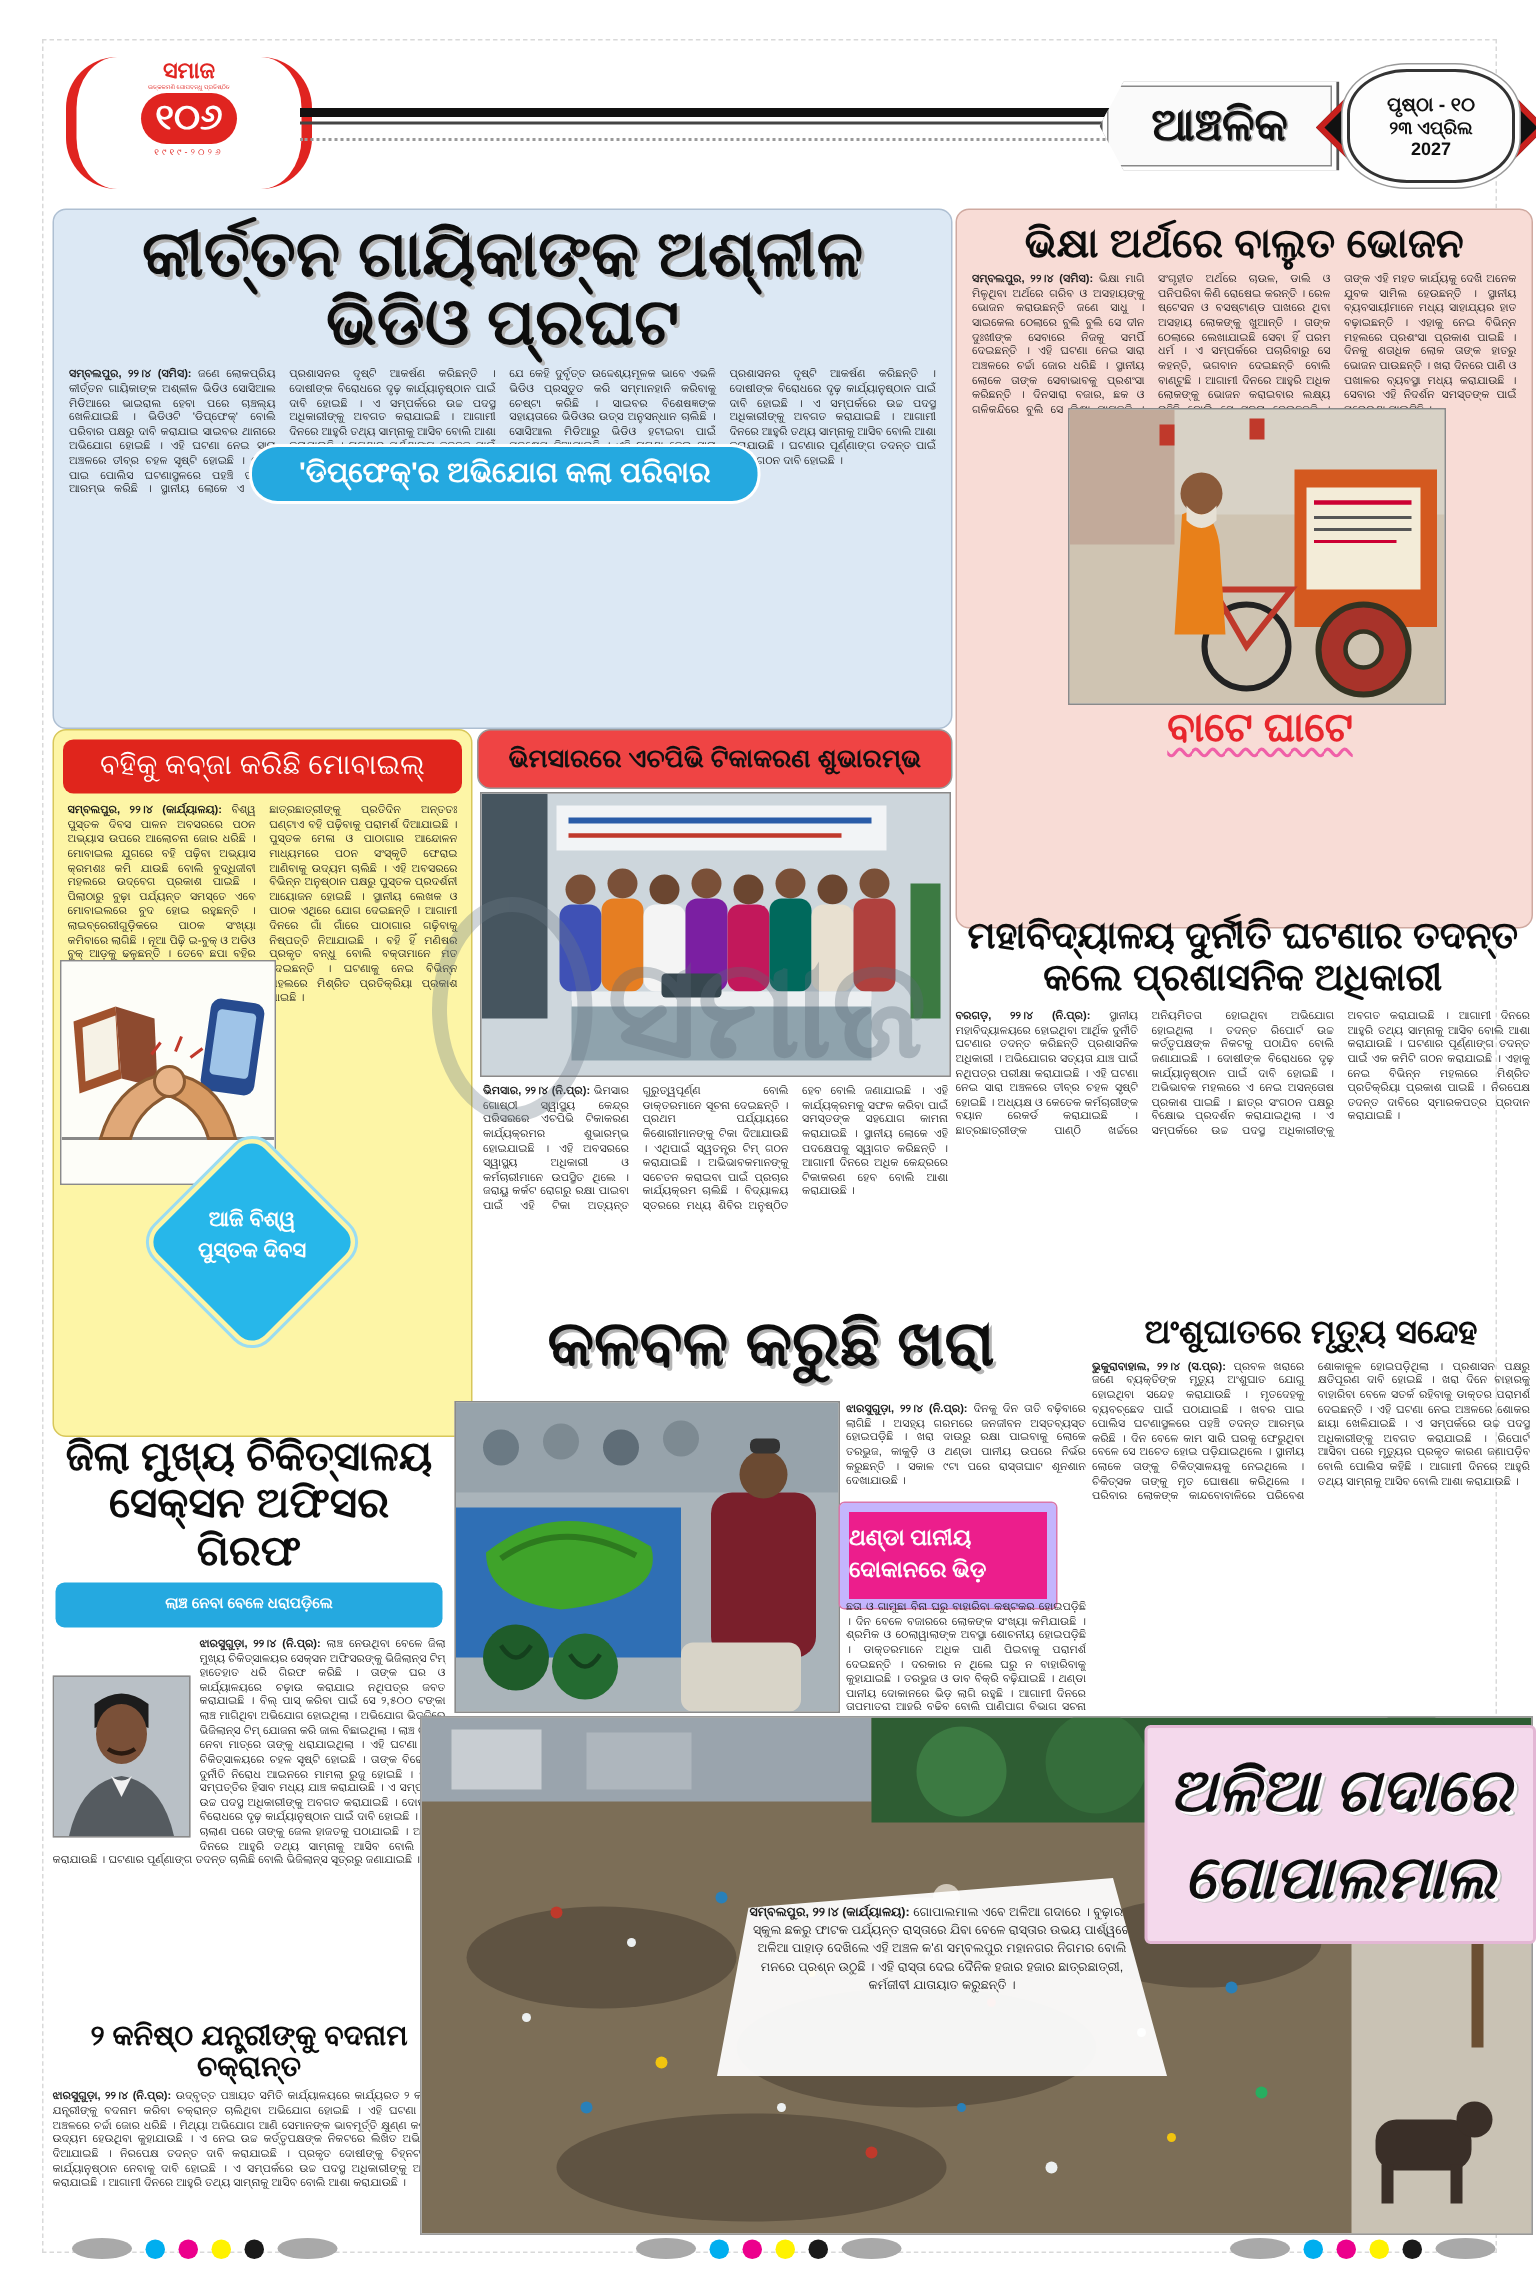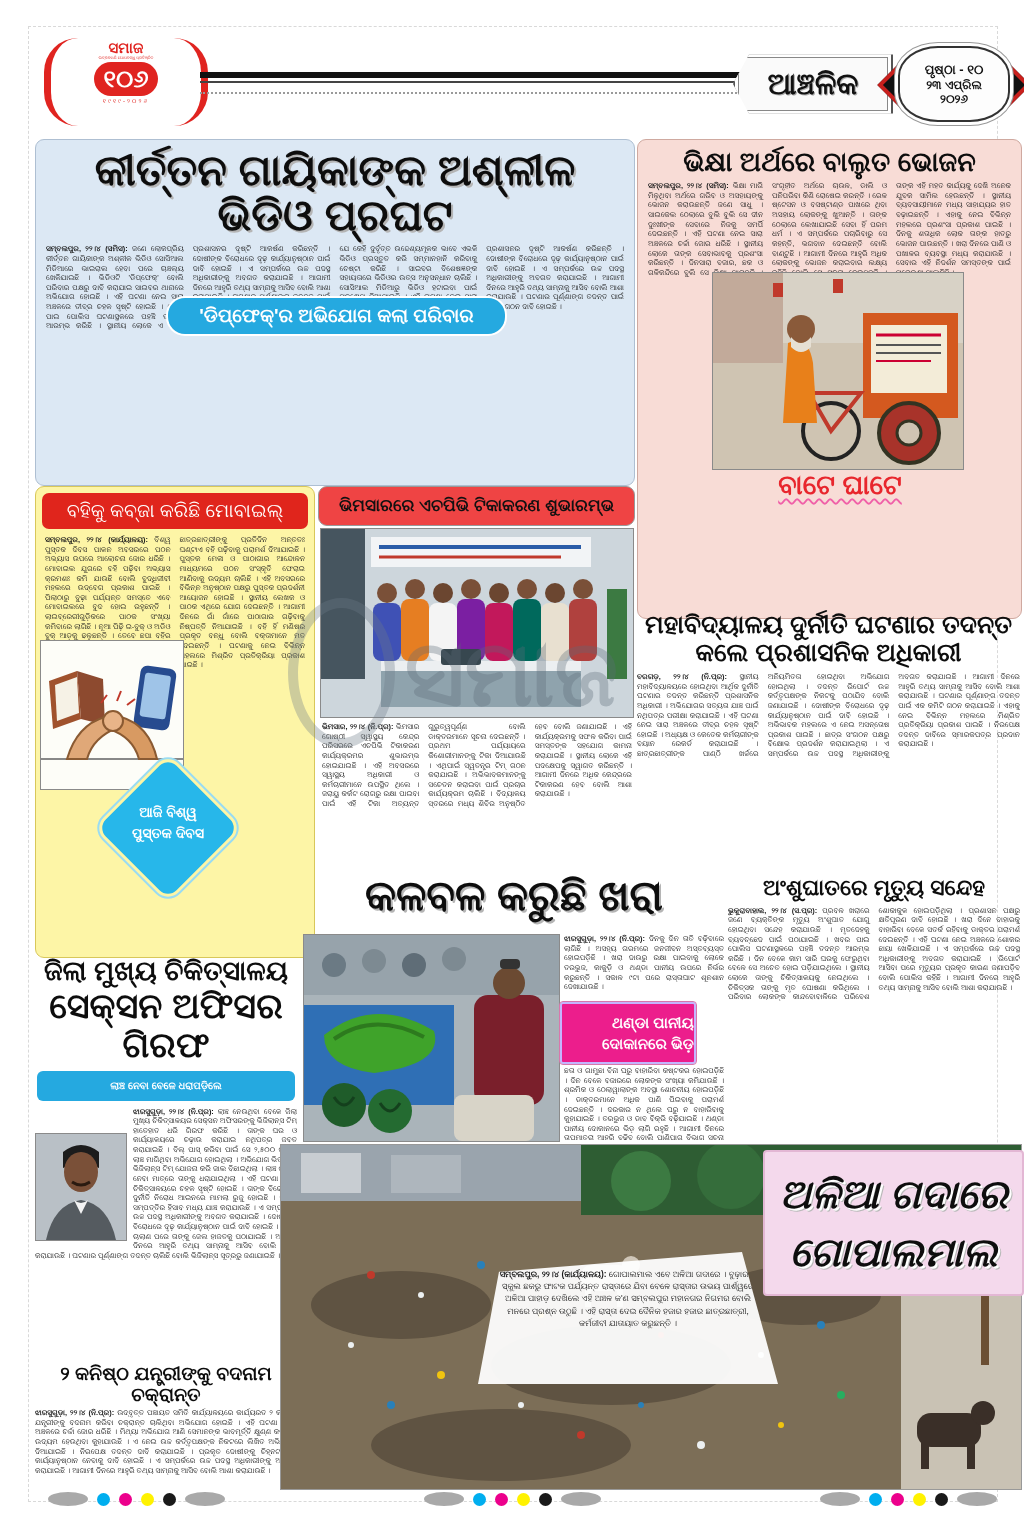--- a/index.html
+++ b/index.html
@@ -47,22 +47,22 @@
   .cols-3{column-count:3;column-gap:9px;}
   .cols-4{column-count:4;column-gap:9px;}
   .dl{font-weight:bold;}
 
   .pill{background:#25a9e0;color:#fff;font-weight:bold;text-align:center;border-radius:17px;
         display:flex;align-items:center;justify-content:center;box-shadow:0 0 0 2px #fff;}
   .red-banner{background:#e0251c;color:#fff;font-weight:normal;text-align:center;border-radius:7px;
         display:flex;align-items:center;justify-content:center;}
   .white-capsule-head{background:#ef4444;border:1px solid #9a9a9a;border-radius:9px;display:flex;align-items:center;
         justify-content:center;font-weight:900;color:#111;}
-  .magenta-box{background:#ec1e8c;color:#fff;font-weight:bold;text-align:center;border:2px solid #c4b5fd;
-        outline:1px solid #d977ab;border-radius:3px;display:flex;flex-direction:column;align-items:flex-end;justify-content:center;}
+  .magenta-box{background:#ec1e8c;color:#fff;font-weight:bold;text-align:center;border:6px solid #c4b5fd;
+        outline:1px solid #d977ab;border-radius:3px;display:flex;flex-direction:column;align-items:flex-start;justify-content:center;font-family:Liberation Serif, serif;}
   .photo{border:1px solid #8a8a8a;overflow:hidden;background:#ccc;}
   .bate-ghate{color:#e8262d;font-weight:900;font-size:27px;text-align:center;
         text-decoration:underline wavy #f060a8 2px;text-underline-offset:4px;}
   .diamond{width:100px;height:100px;background:#27b7ea;border-radius:12px;transform:rotate(45deg);
         box-shadow:0 0 0 3px #fdf5a6,0 0 0 5px #9adcf2;}
   .diamond-label{position:absolute;left:-14px;top:24px;width:128px;text-align:center;color:#fff;font-weight:bold;
         font-size:14px;line-height:21px;}
   .lavender-head{left:763px;top:1150px;width:257px;height:142px;background:#f4d9ec;border:2px solid #e3b7d4;
         border-radius:4px;display:flex;flex-direction:column;align-items:center;justify-content:center;}
   .lavender-head .l1,.lavender-head .l2{font-size:40px;font-weight:900;color:#0e0e0e;line-height:58px;
@@ -98,21 +98,21 @@
 
   <div class="abs banner">
     <span class="banner-text">ଆଞ୍ଚଳିକ</span>
   </div>
   <div class="abs cap-wrap">
     <div class="mh-diamond mh-d-left"></div>
     <div class="mh-diamond mh-d-right"></div>
     <div class="capsule">
       <div class="cap-line1">ପୃଷ୍ଠା - ୧୦</div>
       <div class="cap-line2">୨୩ ଏପ୍ରିଲ</div>
-      <div class="cap-line3">୨୦୨୬</div>
+      <div class="cap-line3">2027</div>
     </div>
   </div>
 
   <div class="abs story-box blue-box">
     <div class="headline-xl center" style="font-size:43px;margin:8px 8px 4px;">କୀର୍ତ୍ତନ ଗାୟିକାଙ୍କ ଅଶ୍ଳୀଳ ଭିଡିଓ ପ୍ରଘଟ</div>
     <div class="body-text cols-4" style="margin:6px 10px;height:252px;">
       <span class="dl">ସମ୍ବଲପୁର, ୨୨।୪ (ସମିସ):</span>
       <span>ଜଣେ ଲୋକପ୍ରିୟ କୀର୍ତ୍ତନ ଗାୟିକାଙ୍କ ଅଶ୍ଳୀଳ ଭିଡିଓ ସୋସିଆଲ ମିଡିଆରେ ଭାଇରାଲ ହେବା ପରେ ଚାଞ୍ଚଲ୍ୟ ଖେଳିଯାଇଛି । ଭିଡିଓଟି 'ଡିପ୍‌ଫେକ୍' ବୋଲି ପରିବାର ପକ୍ଷରୁ ଦାବି କରାଯାଇ ସାଇବର ଥାନାରେ ଅଭିଯୋଗ ହୋଇଛି । ଏହି ଘଟଣା ନେଇ ସାରା ଅଞ୍ଚଳରେ ତୀବ୍ର ଚହଳ ସୃଷ୍ଟି ହୋଇଛି । ଖବର ପାଇ ପୋଲିସ ଘଟଣାସ୍ଥଳରେ ପହଞ୍ଚି ତଦନ୍ତ ଆରମ୍ଭ କରିଛି । ସ୍ଥାନୀୟ ଲୋକେ ଏ ନେଇ ପ୍ରଶାସନର ଦୃଷ୍ଟି ଆକର୍ଷଣ କରିଛନ୍ତି । ଦୋଷୀଙ୍କ ବିରୋଧରେ ଦୃଢ଼ କାର୍ଯ୍ୟାନୁଷ୍ଠାନ ପାଇଁ ଦାବି ହୋଇଛି । ଏ ସମ୍ପର୍କରେ ଉଚ୍ଚ ପଦସ୍ଥ ଅଧିକାରୀଙ୍କୁ ଅବଗତ କରାଯାଇଛି । ଆଗାମୀ ଦିନରେ ଆହୁରି ତଥ୍ୟ ସାମ୍ନାକୁ ଆସିବ ବୋଲି ଆଶା କରାଯାଉଛି । ଘଟଣାର ପୂର୍ଣ୍ଣାଙ୍ଗ ତଦନ୍ତ ପାଇଁ ଏକ କମିଟି ଗଠନ କରାଯାଇଛି । ଏହାକୁ ନେଇ ବିଭିନ୍ନ ମହଲରେ ମିଶ୍ରିତ ପ୍ରତିକ୍ରିୟା ପ୍ରକାଶ ପାଇଛି । ଗାୟିକାଙ୍କ ପରିବାର ଲୋକ କହିଛନ୍ତି ଯେ କେହି ଦୁର୍ବୃତ୍ତ ଉଦ୍ଦେଶ୍ୟମୂଳକ ଭାବେ ଏଭଳି ଭିଡିଓ ପ୍ରସ୍ତୁତ କରି ସମ୍ମାନହାନି କରିବାକୁ ଚେଷ୍ଟା କରିଛି । ସାଇବର ବିଶେଷଜ୍ଞଙ୍କ ସହାୟତାରେ ଭିଡିଓର ଉତ୍ସ ଅନୁସନ୍ଧାନ ଚାଲିଛି । ସୋସିଆଲ ମିଡିଆରୁ ଭିଡିଓ ହଟାଇବା ପାଇଁ ପଦକ୍ଷେପ ନିଆଯାଇଛି । ଏହି ଘଟଣା ନେଇ ସାରା ଅଞ୍ଚଳରେ ତୀବ୍ର ଚହଳ ସୃଷ୍ଟି ହୋଇଛି । ଖବର ପାଇ ପୋଲିସ ଘଟଣାସ୍ଥଳରେ ପହଞ୍ଚି ତଦନ୍ତ ଆରମ୍ଭ କରିଛି । ସ୍ଥାନୀୟ ଲୋକେ ଏ ନେଇ ପ୍ରଶାସନର ଦୃଷ୍ଟି ଆକର୍ଷଣ କରିଛନ୍ତି । ଦୋଷୀଙ୍କ ବିରୋଧରେ ଦୃଢ଼ କାର୍ଯ୍ୟାନୁଷ୍ଠାନ ପାଇଁ ଦାବି ହୋଇଛି । ଏ ସମ୍ପର୍କରେ ଉଚ୍ଚ ପଦସ୍ଥ ଅଧିକାରୀଙ୍କୁ ଅବଗତ କରାଯାଇଛି । ଆଗାମୀ ଦିନରେ ଆହୁରି ତଥ୍ୟ ସାମ୍ନାକୁ ଆସିବ ବୋଲି ଆଶା କରାଯାଉଛି । ଘଟଣାର ପୂର୍ଣ୍ଣାଙ୍ଗ ତଦନ୍ତ ପାଇଁ କମିଟି ଗଠନ ଦାବି ହୋଇଛି ।</span>
     </div>
   </div>
@@ -274,21 +274,21 @@
   <div class="abs" style="left:728px;top:876px;width:292px;height:266px;">
     <div class="headline-lg center" style="font-size:22px;">ଅଂଶୁଘାତରେ ମୃତ୍ୟୁ ସନ୍ଦେହ</div>
     <div class="body-text cols-2" style="margin-top:5px;height:228px;">
       <span class="dl">ଭୁକୁରାବାହାଲ, ୨୨।୪ (ସ.ପ୍ର):</span>
       <span>ପ୍ରବଳ ଖରାରେ ଜଣେ ବ୍ୟକ୍ତିଙ୍କ ମୃତ୍ୟୁ ଅଂଶୁଘାତ ଯୋଗୁ ହୋଇଥିବା ସନ୍ଦେହ କରାଯାଉଛି । ମୃତଦେହକୁ ବ୍ୟବଚ୍ଛେଦ ପାଇଁ ପଠାଯାଇଛି । ଖବର ପାଇ ପୋଲିସ ଘଟଣାସ୍ଥଳରେ ପହଞ୍ଚି ତଦନ୍ତ ଆରମ୍ଭ କରିଛି । ଦିନ ବେଳେ କାମ ସାରି ଘରକୁ ଫେରୁଥିବା ବେଳେ ସେ ଅଚେତ ହୋଇ ପଡ଼ିଯାଇଥିଲେ । ସ୍ଥାନୀୟ ଲୋକେ ତାଙ୍କୁ ଚିକିତ୍ସାଳୟକୁ ନେଇଥିଲେ । ଚିକିତ୍ସକ ତାଙ୍କୁ ମୃତ ଘୋଷଣା କରିଥିଲେ । ପରିବାର ଲୋକଙ୍କ କାନ୍ଦବୋବାଳିରେ ପରିବେଶ ଶୋକାକୁଳ ହୋଇପଡ଼ିଥିଲା । ପ୍ରଶାସନ ପକ୍ଷରୁ କ୍ଷତିପୂରଣ ଦାବି ହୋଇଛି । ଖରା ଦିନେ ବାହାରକୁ ବାହାରିବା ବେଳେ ସତର୍କ ରହିବାକୁ ଡାକ୍ତର ପରାମର୍ଶ ଦେଇଛନ୍ତି । ଏହି ଘଟଣା ନେଇ ଅଞ୍ଚଳରେ ଶୋକର ଛାୟା ଖେଳିଯାଇଛି । ଏ ସମ୍ପର୍କରେ ଉଚ୍ଚ ପଦସ୍ଥ ଅଧିକାରୀଙ୍କୁ ଅବଗତ କରାଯାଇଛି । ରିପୋର୍ଟ ଆସିବା ପରେ ମୃତ୍ୟୁର ପ୍ରକୃତ କାରଣ ଜଣାପଡ଼ିବ ବୋଲି ପୋଲିସ କହିଛି । ଆଗାମୀ ଦିନରେ ଆହୁରି ତଥ୍ୟ ସାମ୍ନାକୁ ଆସିବ ବୋଲି ଆଶା କରାଯାଉଛି ।</span>
     </div>
   </div>
 
   <div class="abs" style="left:35px;top:956px;width:262px;height:380px;">
     <div class="headline-lg center" style="font-size:27px;">ଜିଲା ମୁଖ୍ୟ ଚିକିତ୍ସାଳୟ</div>
-    <div class="headline-lg center" style="font-size:35px;">ସେକ୍ସନ ଅଫିସର ଗିରଫ</div>
+    <div class="headline-lg center" style="font-size:28px;">ସେକ୍ସନ ଅଫିସର ଗିରଫ</div>
     <div class="pill" style="margin:6px 2px;height:30px;font-size:10px;border-radius:6px;">
       <span>ଲାଞ୍ଚ ନେବା ବେଳେ ଧରାପଡ଼ିଲେ</span>
     </div>
     <div class="body-text" style="height:250px;">
       <span class="photo" style="float:left;width:90px;height:106px;margin:26px 6px 2px 0;display:block;">
         <svg width="90" height="106" viewBox="0 0 90 106">
           <rect width="90" height="106" fill="#b9c0c6"></rect>
           <path d="M27 18 Q45 4 63 18 L63 34 Q45 26 27 34 Z" fill="#1c1c1c"></path>
           <ellipse cx="45" cy="38" rx="17" ry="20" fill="#7a5038"></ellipse>
           <path d="M36 48 Q45 54 54 48" stroke="#2a1a10" stroke-width="3" fill="none"></path>

